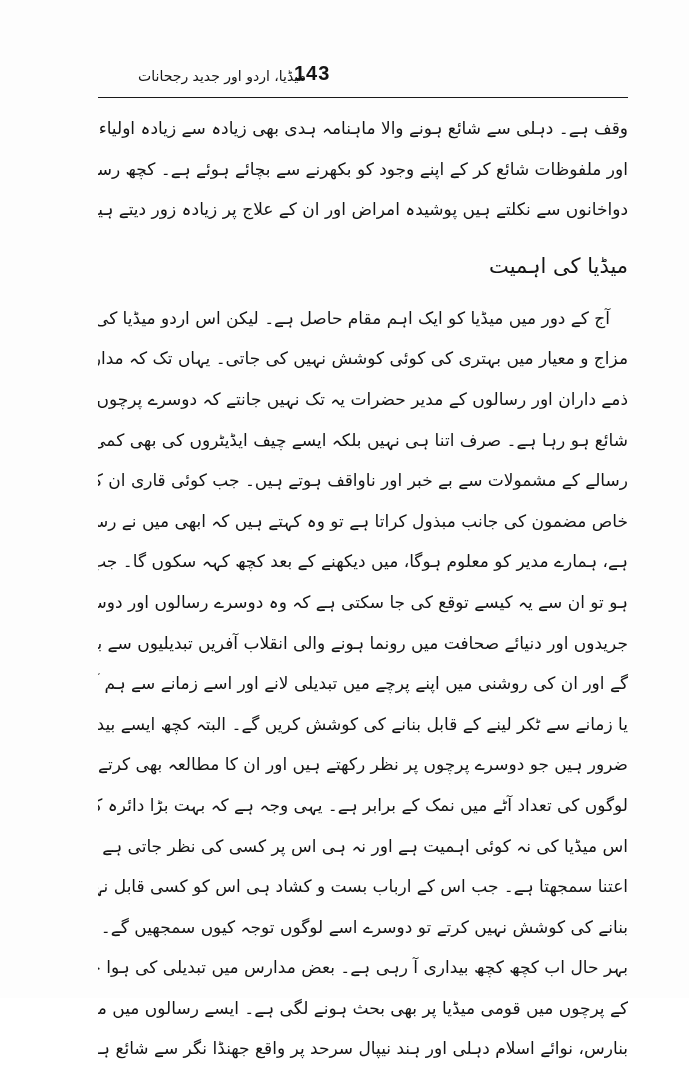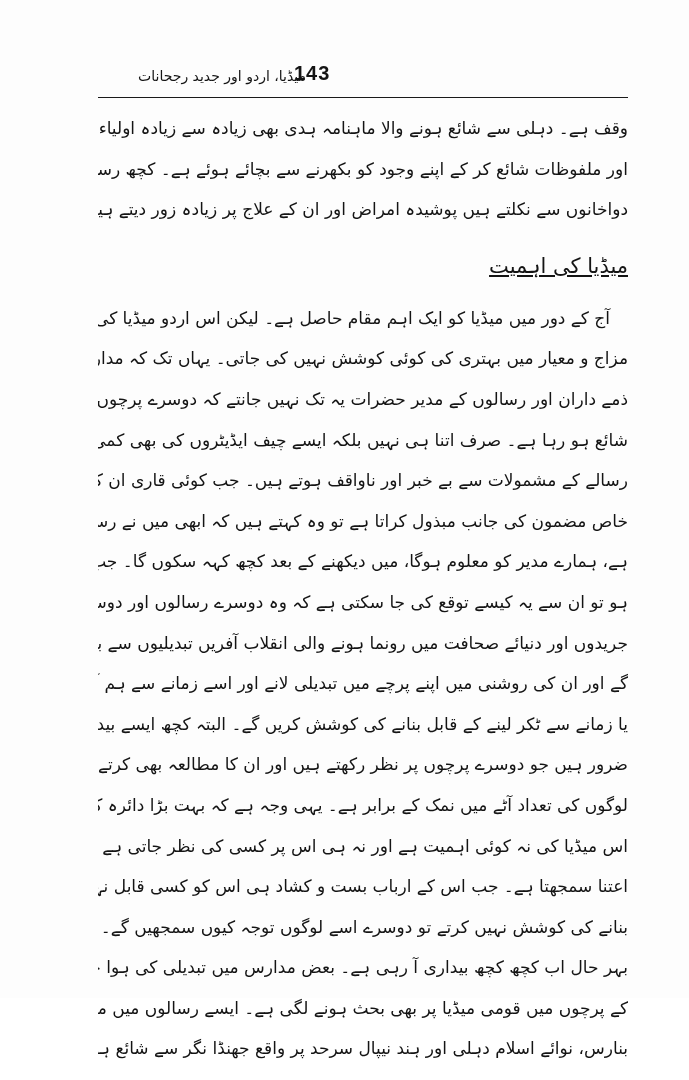--- a/index.html
+++ b/index.html
@@ -82,21 +82,20 @@
   }
   .section-heading {
     display: block;
     height: 68px;
     padding-top: 12px;
     box-sizing: border-box;
     font-size: 21px;
     line-height: 48px;
     text-align: right;
     white-space: nowrap;
-    text-decoration: underline;
   }
 </style>
 </head>
 <body>
 
 <div class="page">
 
   <div class="running-header">
     <span class="header-title-right">میڈیا، اردو اور جدید رجحانات</span>
     <span class="page-number">143</span>

